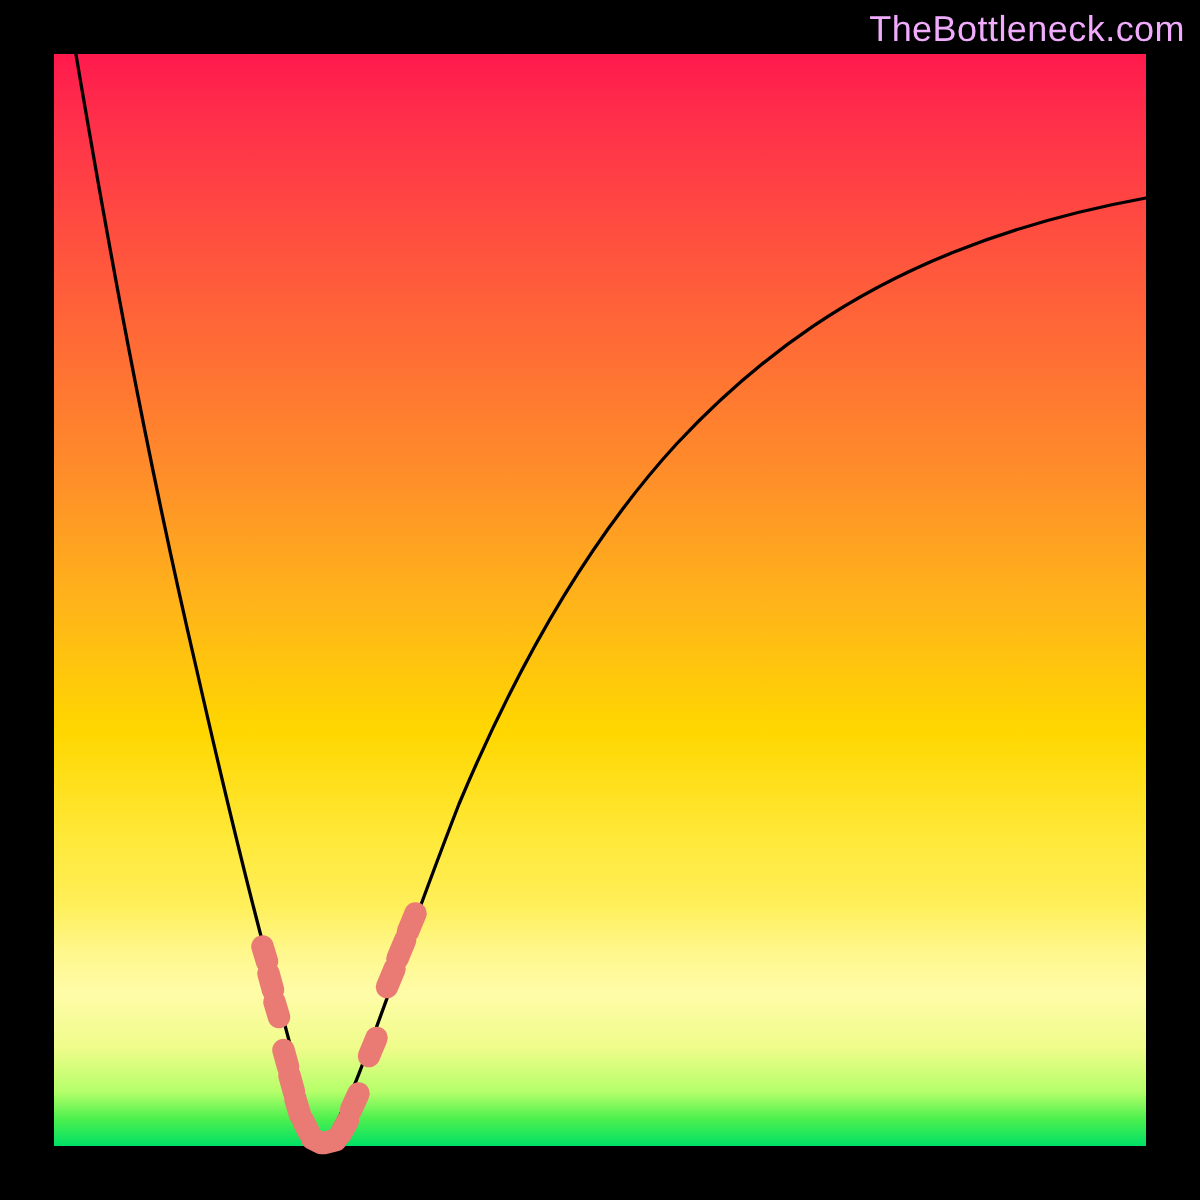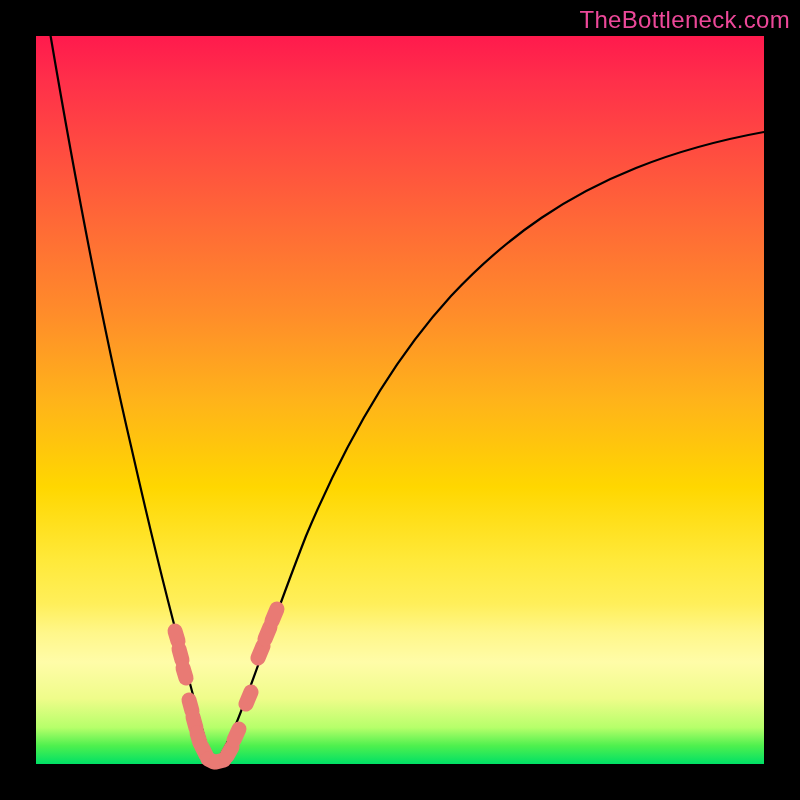--- a/index.html
+++ b/index.html
@@ -49,21 +49,21 @@
     left: 36px;
     top: 36px;
     width: 728px;
     height: 728px;
     overflow: visible;
   }
   .attribution {
     position: absolute;
     top: 6px;
     right: 10px;
-    color: #ec4899;
+    color: #f0abfc;
     font-size: 24px;
     font-weight: 400;
     letter-spacing: 0.3px;
   }
 </style>
 </head>
 <body>
 
 <div class="frame">
   <div class="plot-area"></div>

